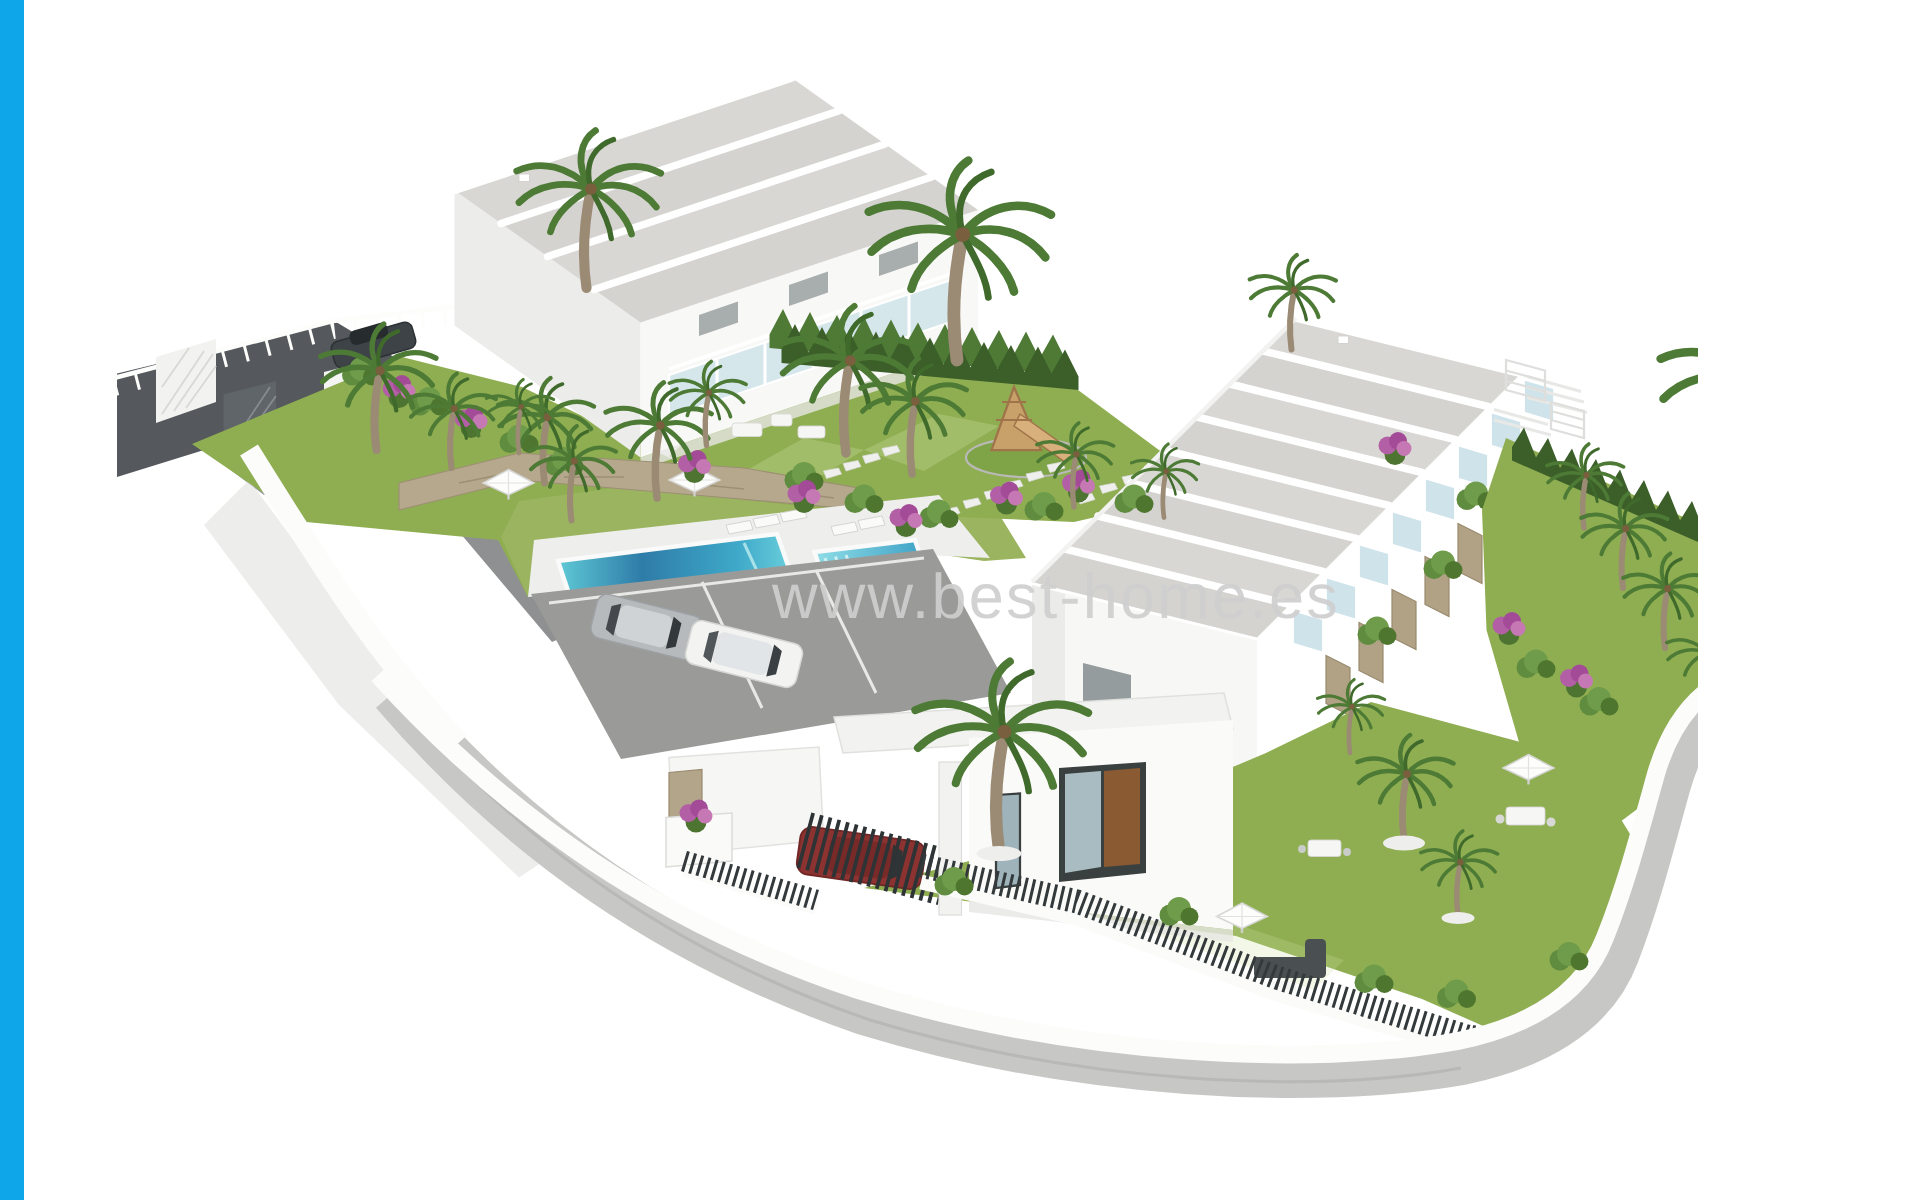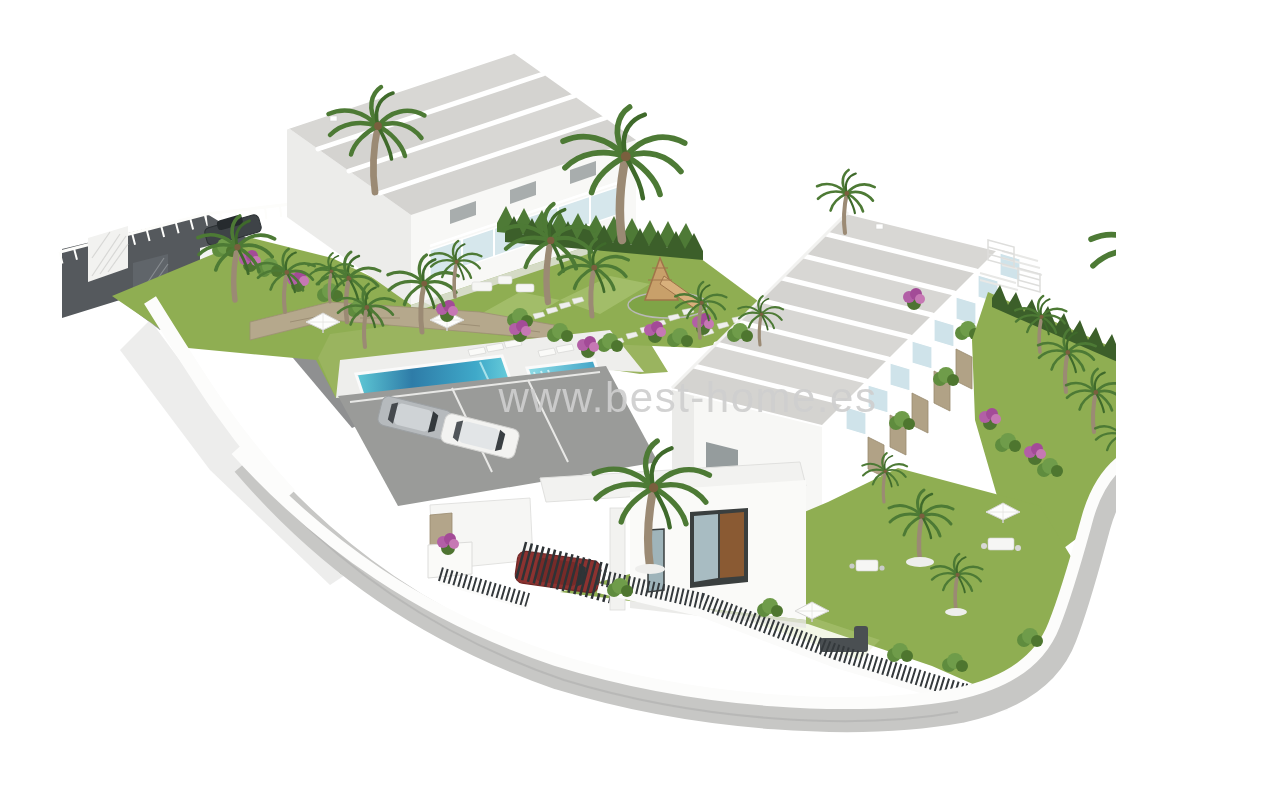--- a/index.html
+++ b/index.html
@@ -1,17 +1,17 @@
 <!DOCTYPE html>
 <html><head>
 <meta charset="utf-8">
 <style>
   html,body{margin:0;padding:0;background:#ffffff;}
   .stage{position:relative;width:1116px;height:800px;overflow:hidden;background:#0ea5e9;
-         font-family:"Liberation Sans", sans-serif;}
+         font-family:"Liberation Sans", sans-serif;padding-left:16px;}
   svg{display:block}
   text.watermark{font-family:"Liberation Sans", sans-serif;font-weight:400;
                  letter-spacing:1.5px;fill:#cfcfcf;opacity:.92;}
 </style>
 </head>
 <body>
 
 <div class="stage">
 <svg width="1280" height="800" viewBox="0 0 1280 800">
   <defs>

